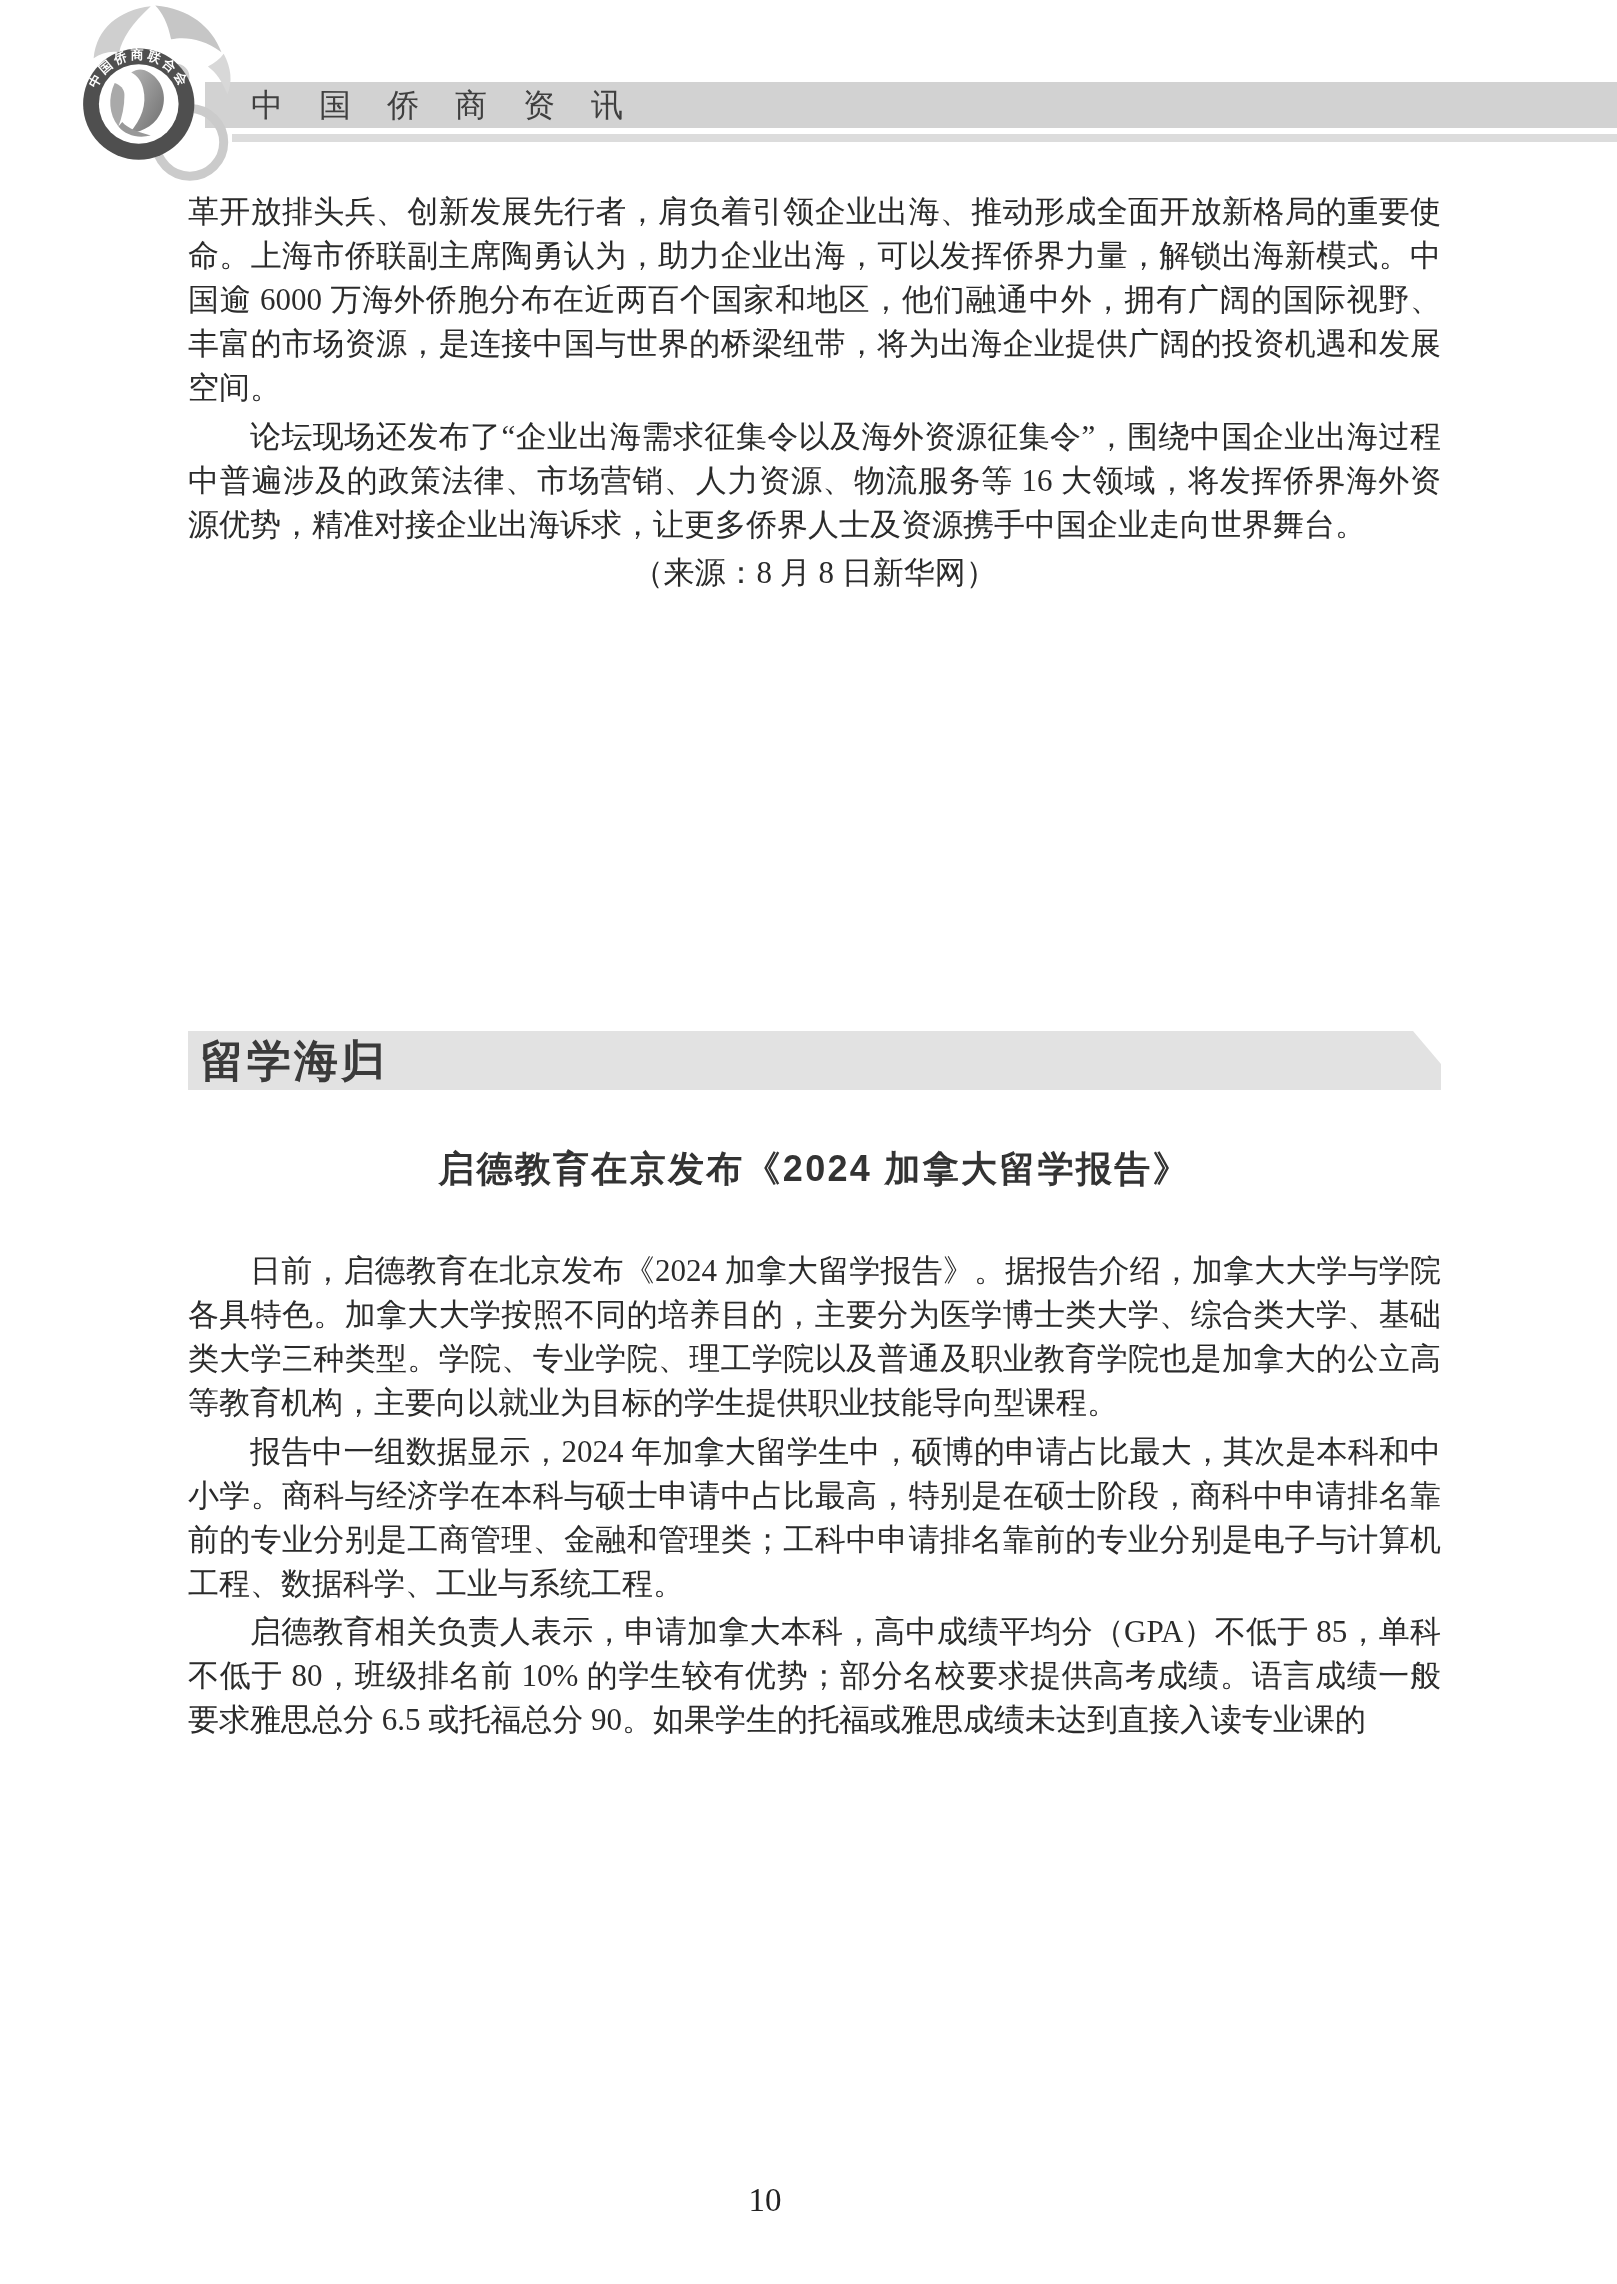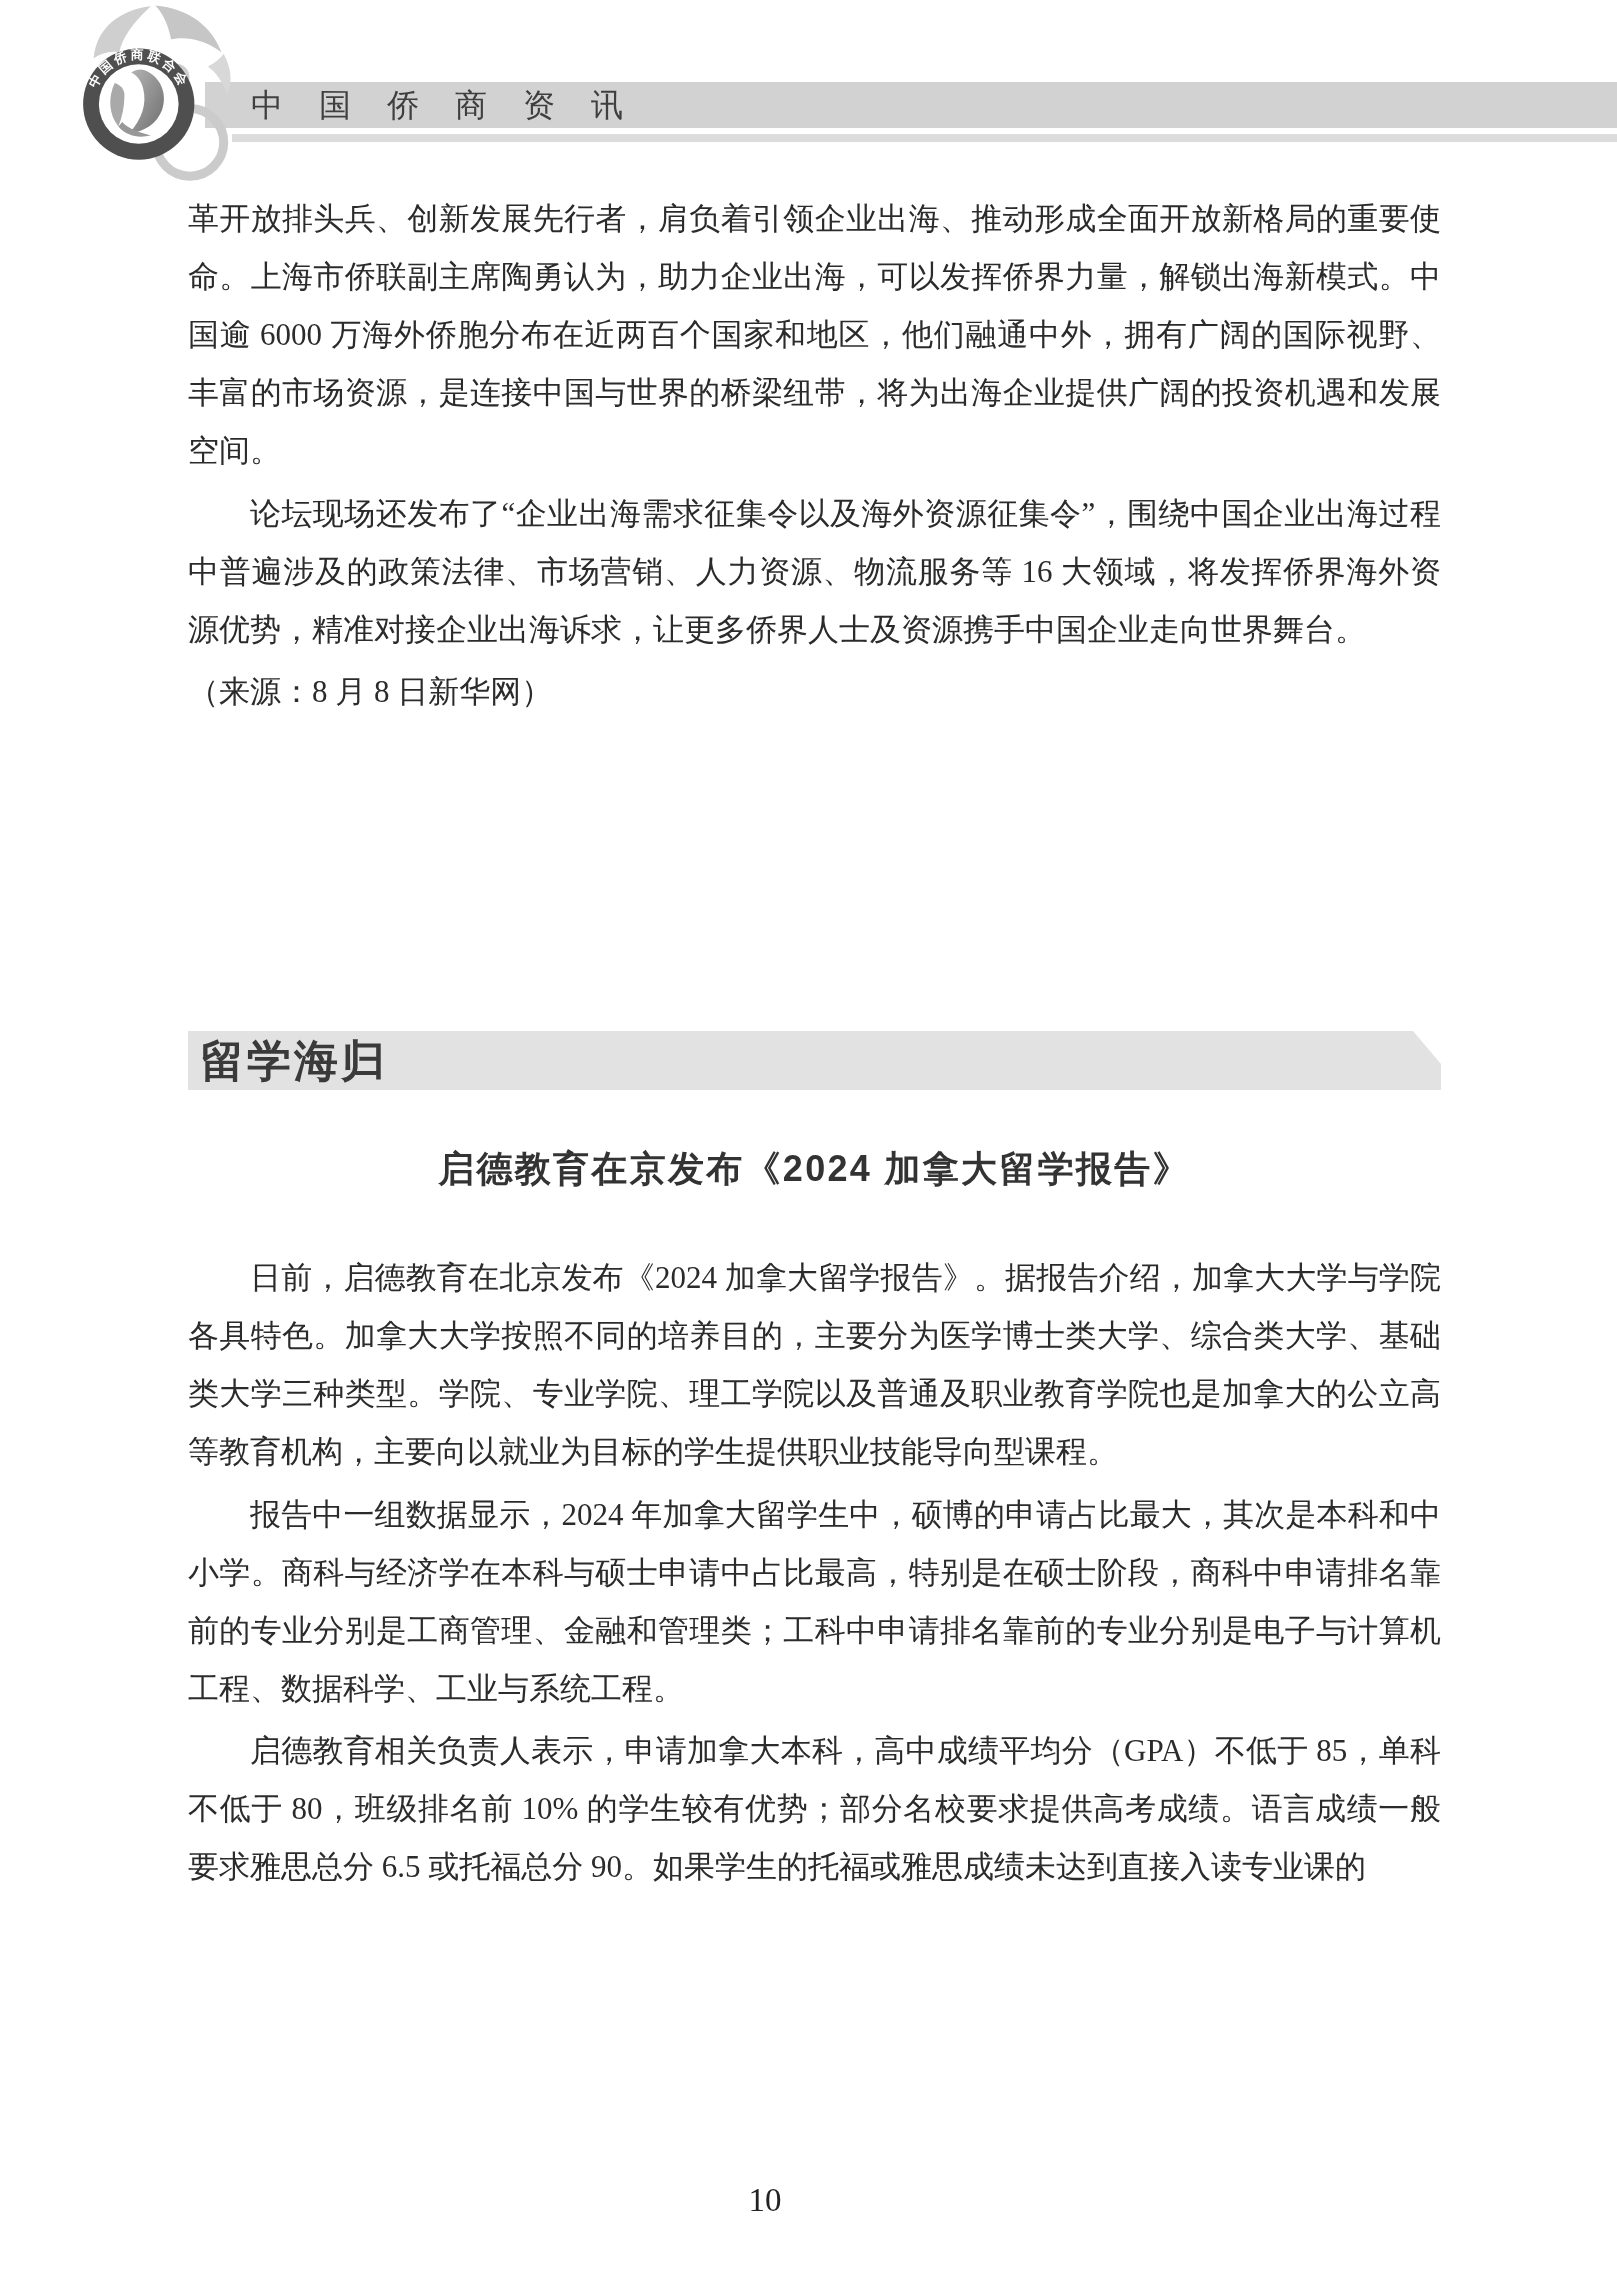--- a/index.html
+++ b/index.html
@@ -39,28 +39,28 @@
     left:41px; top:3.8px;
     width:203px; height:188px;
   }
 
   
   .article{
     position:absolute;
     left:188px;
     width:1253px;
     font-size:31px;
-    line-height:58px;
+    line-height:44px;
     text-align:justify;
     color:#2b2b2b;
   }
   .article p{margin:0 0 4.5px 0;}
   .article p.indent{text-indent:2em;}
   .article .source-line{
-    text-align:left;
+    text-align:center;
     margin:0;
   }
   #article-forum{top:190px;}
   #article-study{top:1249px;}
 
   
   .section-banner{
     position:absolute;
     left:188px; top:1031px;
     width:1253px; height:59px;

